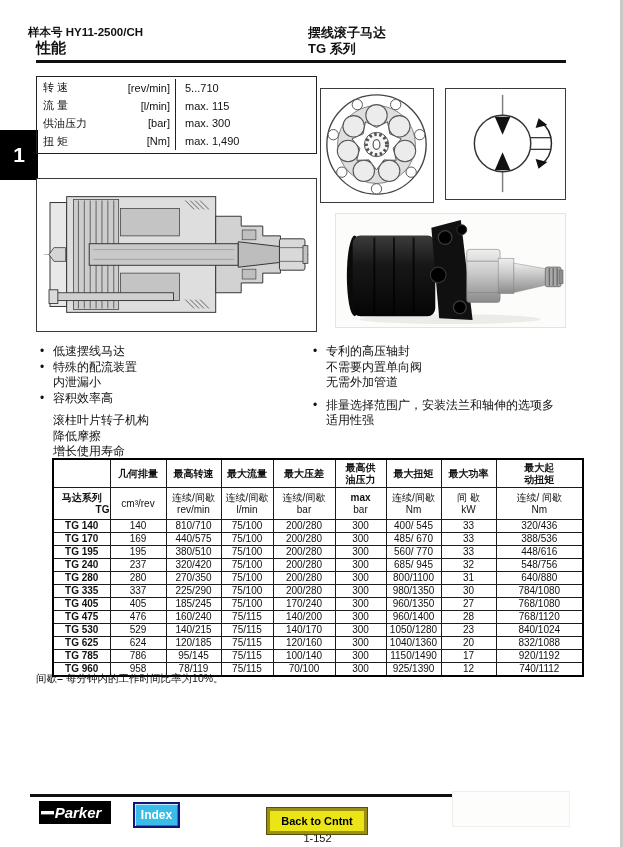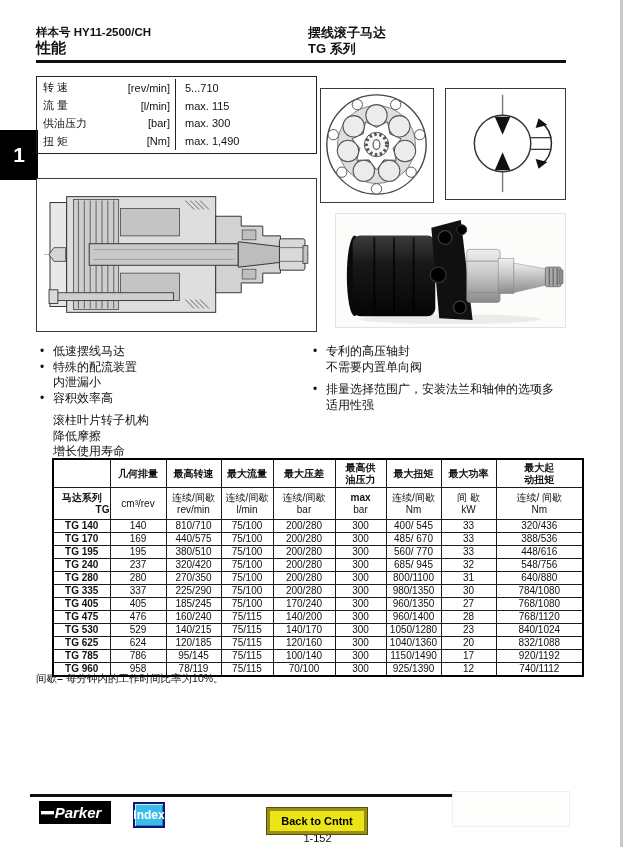--- a/index.html
+++ b/index.html
@@ -5,21 +5,21 @@
   :root{
     --index-bg:#3bbce8; --index-border:#10127e;
     --back-bg:#ebe417; --back-border:#998f13;
     --ink:#111;
   }
   html,body{margin:0;padding:0;background:#fff;}
   .page{position:relative;width:623px;height:847px;background:#fff;overflow:hidden;
         font-family:"Liberation Sans","DejaVu Sans",sans-serif;color:var(--ink);}
   .abs{position:absolute;}
   
-  .catalog-no{left:36px;top:25px;font-size:11.5px;font-weight:600;}
+  .catalog-no{left:28px;top:25px;font-size:11.5px;font-weight:600;}
   .section-title{left:36px;top:39px;font-size:15px;font-weight:bold;}
   .prod-title{left:308px;top:25px;font-size:13px;font-weight:bold;line-height:16px;}
   .rule-top{left:36px;top:60px;width:530px;height:3px;background:#101010;}
   .side-tab{left:0;top:130px;width:38px;height:50px;background:#000;color:#fff;
             display:flex;align-items:center;justify-content:center;
             font-size:21px;font-weight:bold;}
   
   .spec-box{left:36px;top:76px;width:281px;height:78px;border:1.5px solid #222;
             box-sizing:border-box;padding-top:2px;font-size:11px;}
   .spec-row{display:flex;height:17.8px;align-items:center;}
@@ -48,21 +48,21 @@
   table.perf td{border:1px solid #1b1b1b;text-align:center;vertical-align:middle;
     padding:0;font-size:10px;line-height:1.2;white-space:pre-line;overflow:hidden;}
   tr.ht td{height:27px;font-weight:bold;}
   tr.hm td{height:31px;font-weight:normal;}
   tr.dr{height:12.6px;}
   td.model{font-weight:bold;}
   .footnote{left:36px;top:672px;font-size:10.5px;}
   
   .rule-bottom{left:30px;top:794px;width:537px;height:3px;background:#101010;}
   .parker-logo{left:39px;top:801px;width:72px;height:23px;background:#000;}
-  .index-btn{left:133px;top:802px;width:32px;height:26px;background:var(--index-bg);
+  .index-btn{left:133px;top:802px;width:47px;height:26px;background:var(--index-bg);
     border:2px solid var(--index-border);box-sizing:border-box;color:#fff;font-weight:bold;
     font-size:12px;display:flex;align-items:center;justify-content:center;
     box-shadow:inset 1px 1px 0 #c8f0fb, inset -1px -1px 0 #1583b4;cursor:pointer;}
   .page-num{left:245px;top:794px;width:145px;text-align:center;font-size:11px;margin-top:38px;}
   .back-btn{left:267px;top:808px;width:100px;height:26px;background:var(--back-bg);
     border:3px solid var(--back-border);box-shadow:0 0 0 1px #55500a;box-sizing:border-box;
     color:#000;font-weight:bold;font-size:11px;display:flex;align-items:center;
     justify-content:center;cursor:pointer;}
   .ghost-box{left:452px;top:791px;width:116px;height:34px;border:1px solid #f0efeb;background:#fdfdfc;}
   .edge-right{left:620px;top:0;width:3px;height:847px;background:#c9c9c6;}
@@ -269,20 +269,24 @@
     </div>
   <div class="abs feat-col feat-right">
       <div class="feat-row">
         <span class="feat-bullet">•</span>
         <span class="feat-text">专利的高压轴封</span>
       </div>
       <div class="feat-row">
         <span class="feat-bullet"></span>
         <span class="feat-text">不需要内置单向阀</span>
       </div>
+      <div class="feat-row">
+        <span class="feat-bullet"></span>
+        <span class="feat-text">无需外加管道</span>
+      </div>
       <div class="feat-row gap">
         <span class="feat-bullet">•</span>
         <span class="feat-text">排量选择范围广，安装法兰和轴伸的选项多</span>
       </div>
       <div class="feat-row">
         <span class="feat-bullet"></span>
         <span class="feat-text">适用性强</span>
       </div>
     </div>
 

